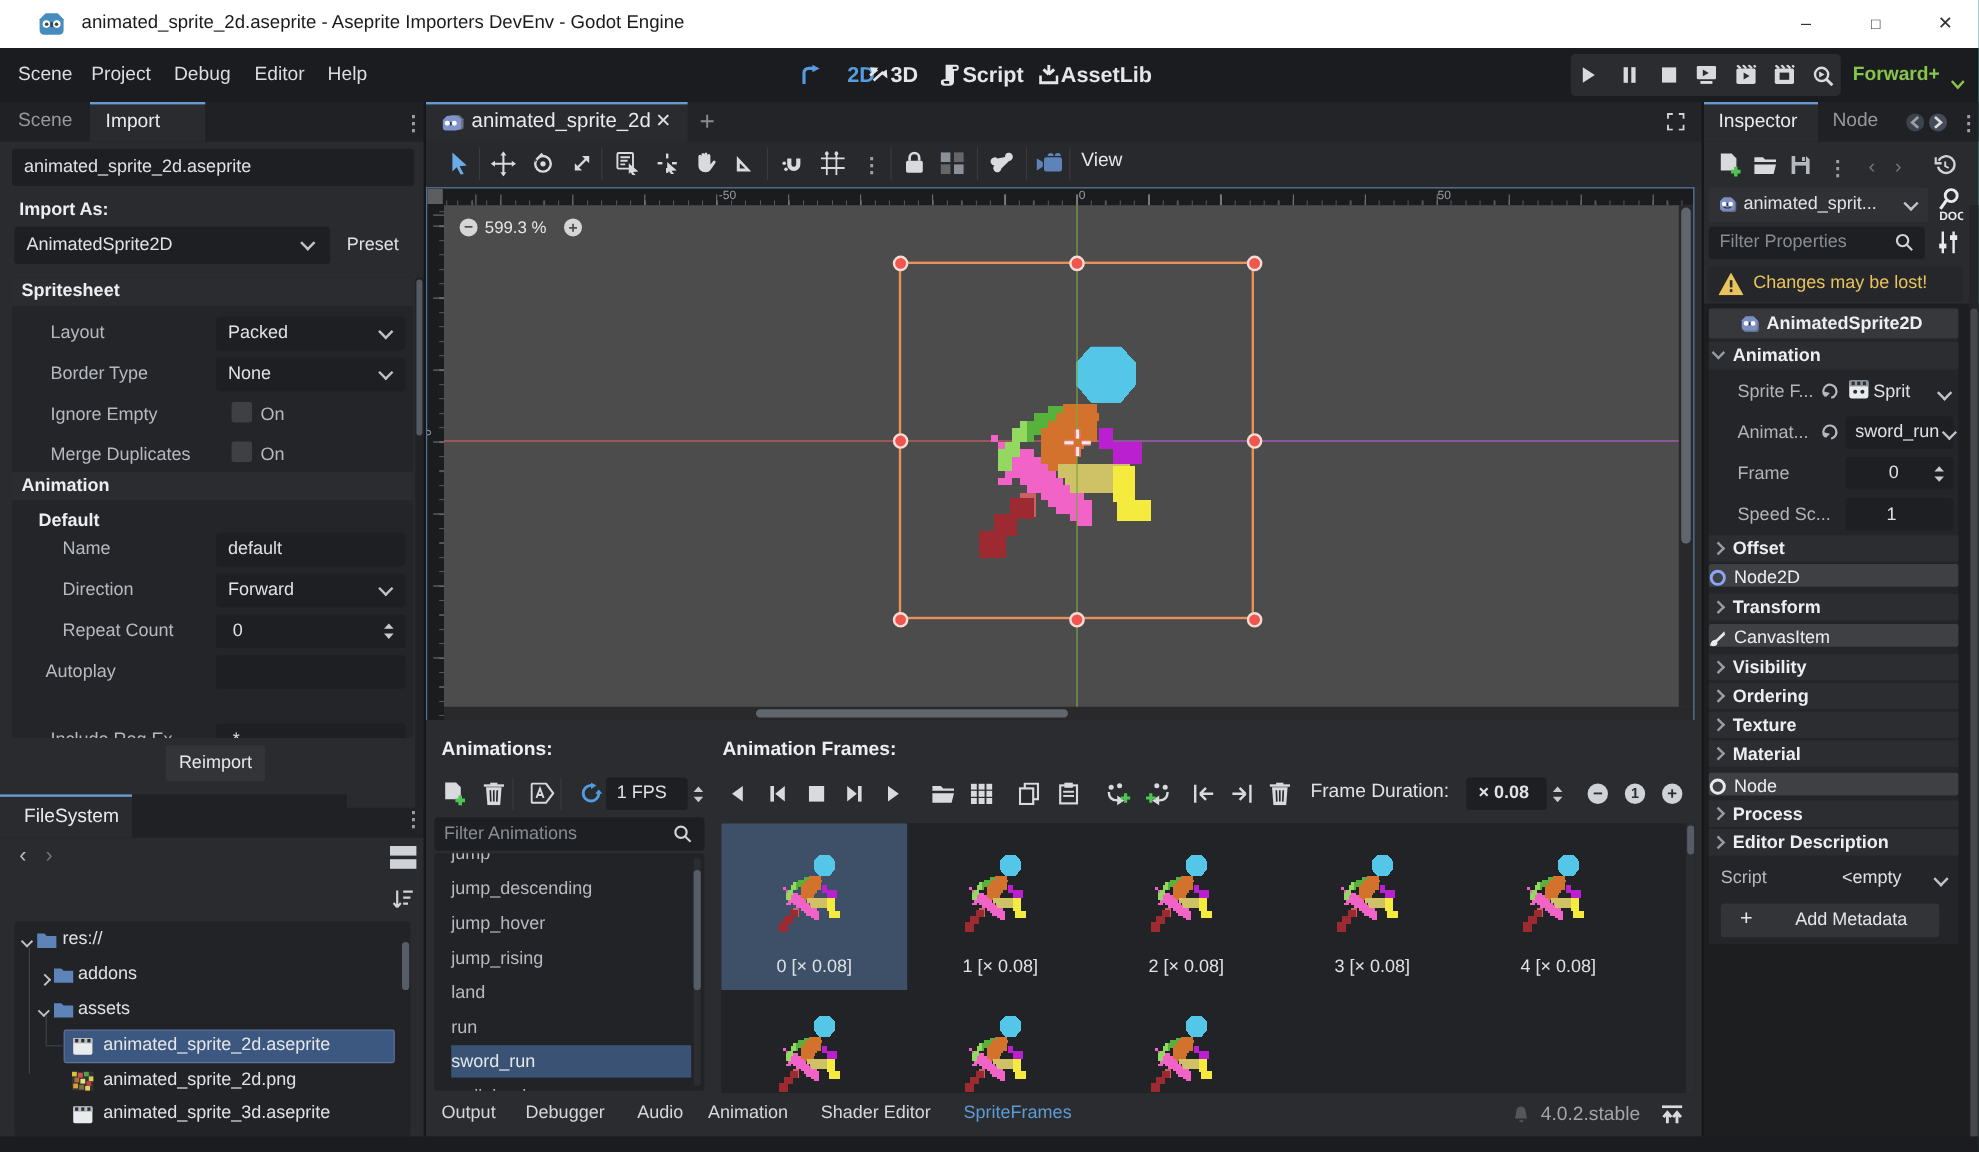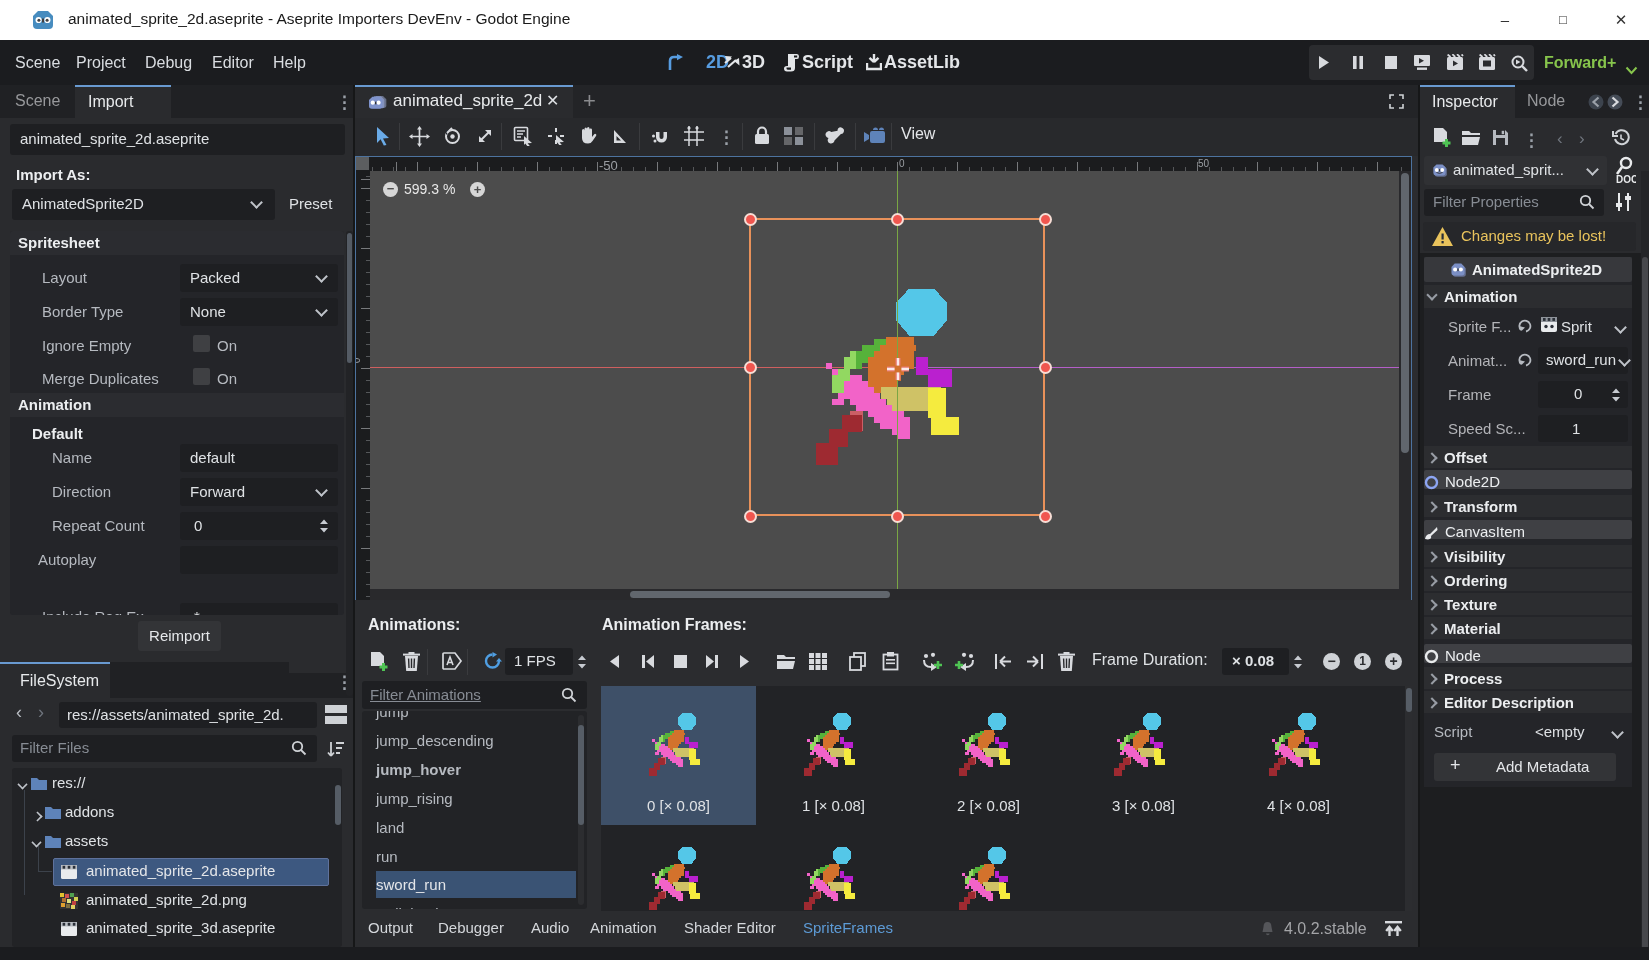--- a/index.html
+++ b/index.html
@@ -265,34 +265,24 @@
 
     <div class="abs tabbar" style="left:0;top:577px;width:289px;height:36px;">
       <div class="abs tab-active" style="left:0;top:0;width:110px;height:36px;">
           <div style="margin:8px 0 0 20px;font-size:16px;color:#e8eaec;">FileSystem</div>
         </div>
       <div class="abs vdots" style="left:336px;top:10px;">⋮</div>
     </div>
     <div class="abs panel" style="left:0;top:613px;width:355px;height:262px;"></div>
     <div class="abs" style="left:16px;top:617px;color:#b9bdc3;font-size:18px;">‹</div>
     <div class="abs" style="left:38px;top:617px;color:#6e747d;font-size:18px;">›</div>
-    <div class="abs field" style="left:59px;top:617px;width:258px;height:26px;">
-        <div style="margin:4px 0 0 8px;font-size:15px;color:#dfe2e5;white-space:nowrap;overflow:hidden;">res://assets/animated_sprite_2d.</div>
-      </div>
     <div class="abs" style="left:325px;top:620px;width:22px;height:20px;">
         <div style="width:22px;height:8px;background:#cfd2d6;margin-bottom:3px;"></div>
         <div style="width:22px;height:8px;background:#cfd2d6;"></div>
       </div>
-    <div class="abs field" style="left:12px;top:650px;width:305px;height:27px;">
-        <div style="margin:4px 0 0 8px;font-size:15px;color:#878c94;">Filter Files</div>
-      <svg class="abs" style="right:10px;top:5px;" width="16" height="16" viewBox="0 0 16 16">
-          <circle cx="6.5" cy="6.5" r="4.7" fill="none" stroke="#cfd2d6" stroke-width="1.8"></circle>
-          <path d="M10 10 L14.5 14.5" stroke="#cfd2d6" stroke-width="1.8"></path>
-        </svg>
-    </div>
     <svg class="abs" style="left:326px;top:655px;" width="20" height="18" viewBox="0 0 20 18">
         <path d="M5 2 V16 M5 16 L2 12.5 M5 16 L8 12.5" stroke="#cfd2d6" stroke-width="1.8" fill="none"></path>
         <path d="M10 3 H18 M10 8 H16 M10 13 H14" stroke="#cfd2d6" stroke-width="1.8"></path>
       </svg>
 
     <div class="abs" style="left:12px;top:683px;width:330px;height:179px;background:#222326;border-radius:3px;"></div>
     <div id="fstree" class="abs" style="left:12px;top:683px;width:330px;height:179px;overflow:hidden;">
       <div class="abs" style="left:12px;top:22px;width:1px;height:105px;background:#3c424b;"></div>
       <div class="abs" style="left:26px;top:103px;width:14px;height:1px;background:#3c424b;"></div>
       <div class="abs" style="left:26px;top:75px;width:14px;height:28px;border-left:1px solid #3c424b;"></div>
@@ -459,21 +449,21 @@
 
     <div id="vp" class="abs" style="left:0;top:71px;width:1057px;height:444px;background:#4c4c4c;border-left:1px solid #4d739f;border-top:1px solid #4d739f;border-right:1px solid #4d739f;overflow:hidden;">
 
       <div class="abs" style="left:0;top:0;width:1055px;height:14px;background:#1b1c1e;"></div>
       <div class="abs" style="left:0;top:0;width:14px;height:443px;background:#1b1c1e;"></div>
       <div class="abs" style="left:0;top:0;width:13px;height:13px;background:#5c5e60;"></div>
       <div class="abs" style="left:14px;top:10px;width:1041px;height:4px;background:repeating-linear-gradient(90deg,#55575a 0 1px,transparent 1px 12px);background-position:11px 0;"></div>
       <div class="abs" style="left:14px;top:5px;width:1041px;height:9px;background:repeating-linear-gradient(90deg,#77797c 0 1px,transparent 1px 60px);background-position:47px 0;"></div>
       <div class="abs" style="left:10px;top:14px;width:4px;height:429px;background:repeating-linear-gradient(180deg,#55575a 0 1px,transparent 1px 12px);background-position:0 5px;"></div>
       <div class="abs" style="left:5px;top:14px;width:9px;height:429px;background:repeating-linear-gradient(180deg,#77797c 0 1px,transparent 1px 60px);background-position:0 17px;"></div>
-      <div class="abs" style="left:243px;top:1px;font-size:13px;color:#9a9ea3;">-50</div>
+      <div class="abs" style="left:243px;top:1px;font-size:10px;color:#9a9ea3;">-50</div>
       <div class="abs" style="left:543px;top:1px;font-size:10px;color:#9a9ea3;">0</div>
       <div class="abs" style="left:842px;top:1px;font-size:10px;color:#9a9ea3;">50</div>
       <div class="abs" style="left:-2px;top:198px;font-size:10px;color:#9a9ea3;transform:rotate(-90deg);">0</div>
 
       <div class="abs" style="left:27px;top:25px;width:15px;height:15px;border-radius:8px;background:#d6d6d6;color:#4c4c4c;text-align:center;line-height:14px;font-size:13px;font-weight:bold;">−</div>
       <div class="abs" style="left:48px;top:24px;font-size:14px;color:#e8e8e8;">599.3 %</div>
       <div class="abs" style="left:114px;top:25px;width:15px;height:15px;border-radius:8px;background:#d6d6d6;color:#4c4c4c;text-align:center;line-height:15px;font-size:13px;font-weight:bold;">+</div>
 
       <div class="abs" style="left:393px;top:61px;width:296px;height:298px;border:2px solid #e8915a;"></div>
 
@@ -632,30 +622,30 @@
             <div style="margin:4px 0 0 10px;color:#dfe2e5;font-weight:bold;">× 0.08</div>
           </div>
         <svg class="abs" style="left:937px;top:10px;" width="12" height="16" viewBox="0 0 12 16">
             <path d="M2 6 L6 1.5 L10 6 Z M2 10 L6 14.5 L10 10 Z" fill="#c7cbd1"></path>
           </svg>
         <div class="abs zbtn" style="left:968px;top:9px;">−</div>
         <div class="abs zbtn" style="left:999px;top:9px;font-size:12px;">1</div>
         <div class="abs zbtn" style="left:1030px;top:9px;">+</div>
       </div>
       <div class="abs field" style="left:7px;top:81px;width:225px;height:28px;">
-          <div style="margin:5px 0 0 8px;color:#878c94;text-decoration:underline;">Filter Animations</div>
+          <div style="margin:5px 0 0 8px;color:#878c94;">Filter Animations</div>
         <svg class="abs" style="right:10px;top:6px;" width="16" height="16" viewBox="0 0 16 16">
             <circle cx="6.5" cy="6.5" r="4.7" fill="none" stroke="#cfd2d6" stroke-width="1.8"></circle>
             <path d="M10 10 L14.5 14.5" stroke="#cfd2d6" stroke-width="1.8"></path>
           </svg>
         </div>
       <div class="abs" style="left:7px;top:111px;width:225px;height:198px;background:#222326;border-radius:3px;overflow:hidden;">
         <div class="abs dim" style="left:14px;top:-8px;">jump</div>
         <div class="abs dim" style="left:14px;top:21px;">jump_descending</div>
-        <div class="abs dim" style="left:14px;top:50px;font-weight:bold;">jump_hover</div>
+        <div class="abs dim" style="left:14px;top:50px;">jump_hover</div>
         <div class="abs dim" style="left:14px;top:79px;">jump_rising</div>
         <div class="abs dim" style="left:14px;top:108px;">land</div>
         <div class="abs dim" style="left:14px;top:137px;">run</div>
         <div class="abs" style="left:14px;top:160px;width:200px;height:27px;background:#3a5374;"></div>
         <div class="abs" style="left:14px;top:165px;color:#e4e6e9;">sword_run</div>
         <div class="abs dim" style="left:14px;top:194px;">wall_land</div>
         <div class="abs" style="left:216px;top:4px;width:6px;height:190px;background:#2c2d30;border-radius:3px;">
             <div style="position:absolute;left:0;top:10px;width:6px;height:100px;background:#565d66;border-radius:3px;"></div>
           </div>
       </div>

